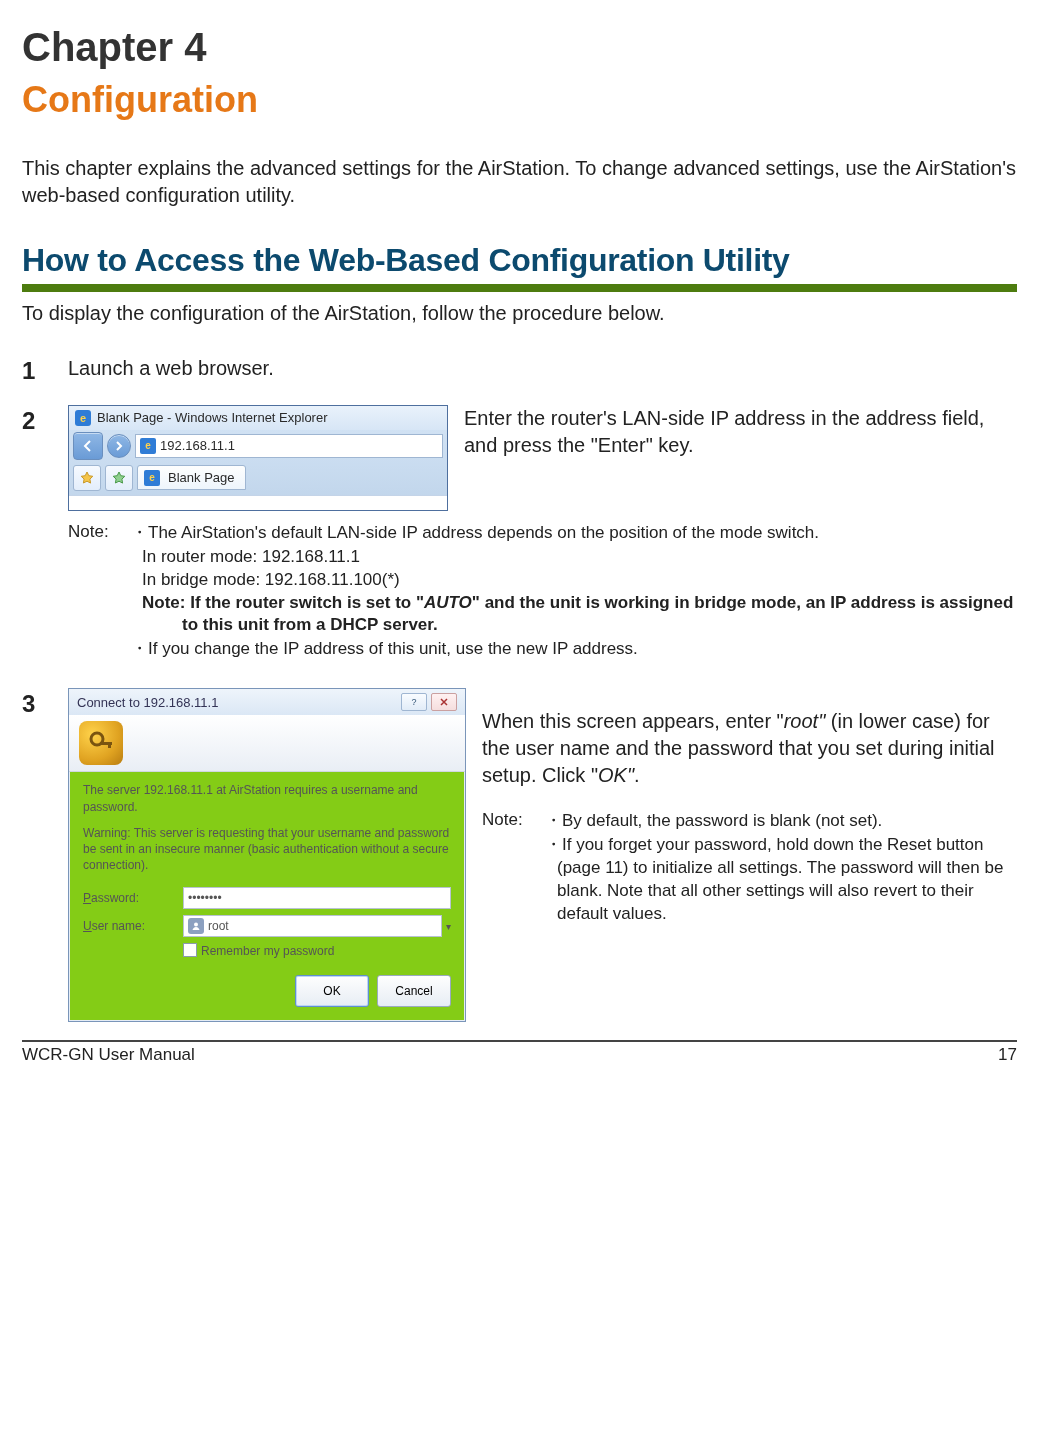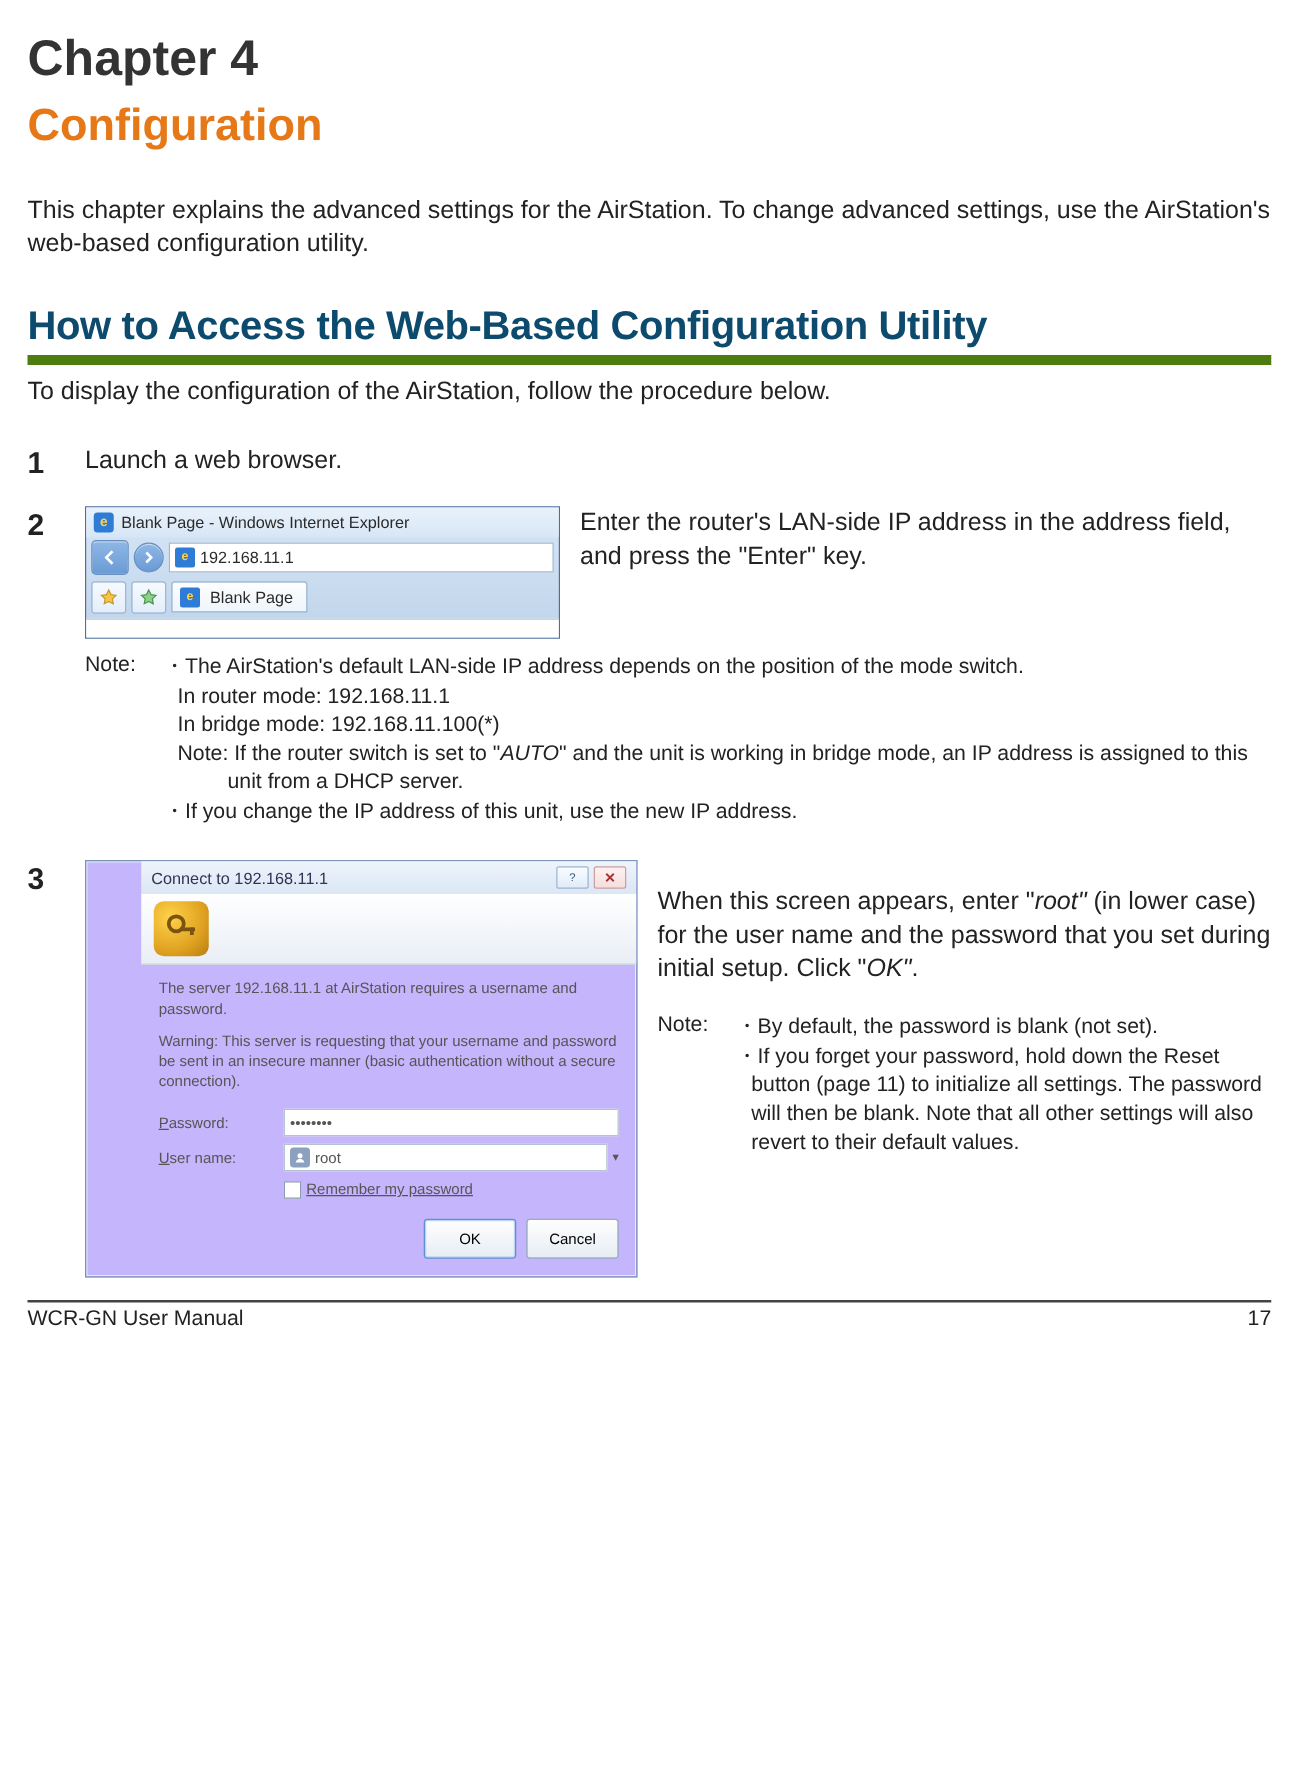--- a/index.html
+++ b/index.html
@@ -143,31 +143,30 @@
   
   .note-block {
     display: flex;
     font-size: 17px;
     margin-top: 10px;
   }
   .note-label { width: 62px; flex-shrink: 0;}
   .note-body { flex: 1; }
   .note-line { margin: 1px; text-indent: -12px; padding-left: 12px; }
   .note-subline { margin: 0; padding-left: 12px; }
-  .note-subnote { margin: 0; padding-left: 12px; text-indent: -40px; padding-left: 52px; }
+  .note-subnote { margin: 0; padding-left: 12px; text-indent: -40px; padding-left: 52px; font-weight: bold; }
 
   
   .cred-dialog {
     width: 396px;
     border: 1px solid #7a95b9;
-    background: #c4b5fd;
+    background: #84cc16;
     font-family: "Segoe UI", Tahoma, sans-serif;
     font-size: 12px;
     box-shadow: 0 0 0 1px #e4ecf6 inset;
-    padding-left: 44px;
   }
   .cred-title {
     background: linear-gradient(#eef4fb, #dbe7f5);
     padding: 4px 8px;
     display:flex;align-items:center;justify-content:space-between;
     color:#335;
     font-size:13px;
   }
   .cred-title-right { display:flex; gap:4px; }
   .win-btn {
@@ -197,21 +196,21 @@
   .cred-row-label { width:100px; }
   .cred-input {
     flex:1;
     display:flex;align-items:center;
     background:#fff;border:1px solid #b8c3d2;height:20px;
     padding:0 4px;
   }
   .cred-input .mini-icon{width:16px;height:16px;background:#8ca0c0;border-radius:3px;margin-right:4px;
     display:inline-flex;align-items:center;justify-content:center;color:#fff;font-size:10px;}
   .cred-drop{ margin-left:4px;color:#555;font-size:10px;}
-  .cred-check { display:flex; align-items:flex-end; gap:4px; margin:6px 0 16px 100px;text-decoration:underline; }
+  .cred-check { display:flex; align-items:flex-start; gap:4px; margin:6px 0 16px 100px; }
   .chk { width:12px;height:12px;border:1px solid #8a9ab0;background:#fff;}
   .cred-buttons { display:flex; justify-content:flex-end; gap:8px; }
   .dlg-btn {
     min-width:74px;height:32px;
     border:1px solid #9aaac0;border-radius:3px;
     background:linear-gradient(#fefefe,#e7edf4);
     font-size:12px;
   }
   .dlg-btn.primary{ border-color:#5f8fd0; box-shadow:0 0 0 1px #bcd5f2 inset; }
 

